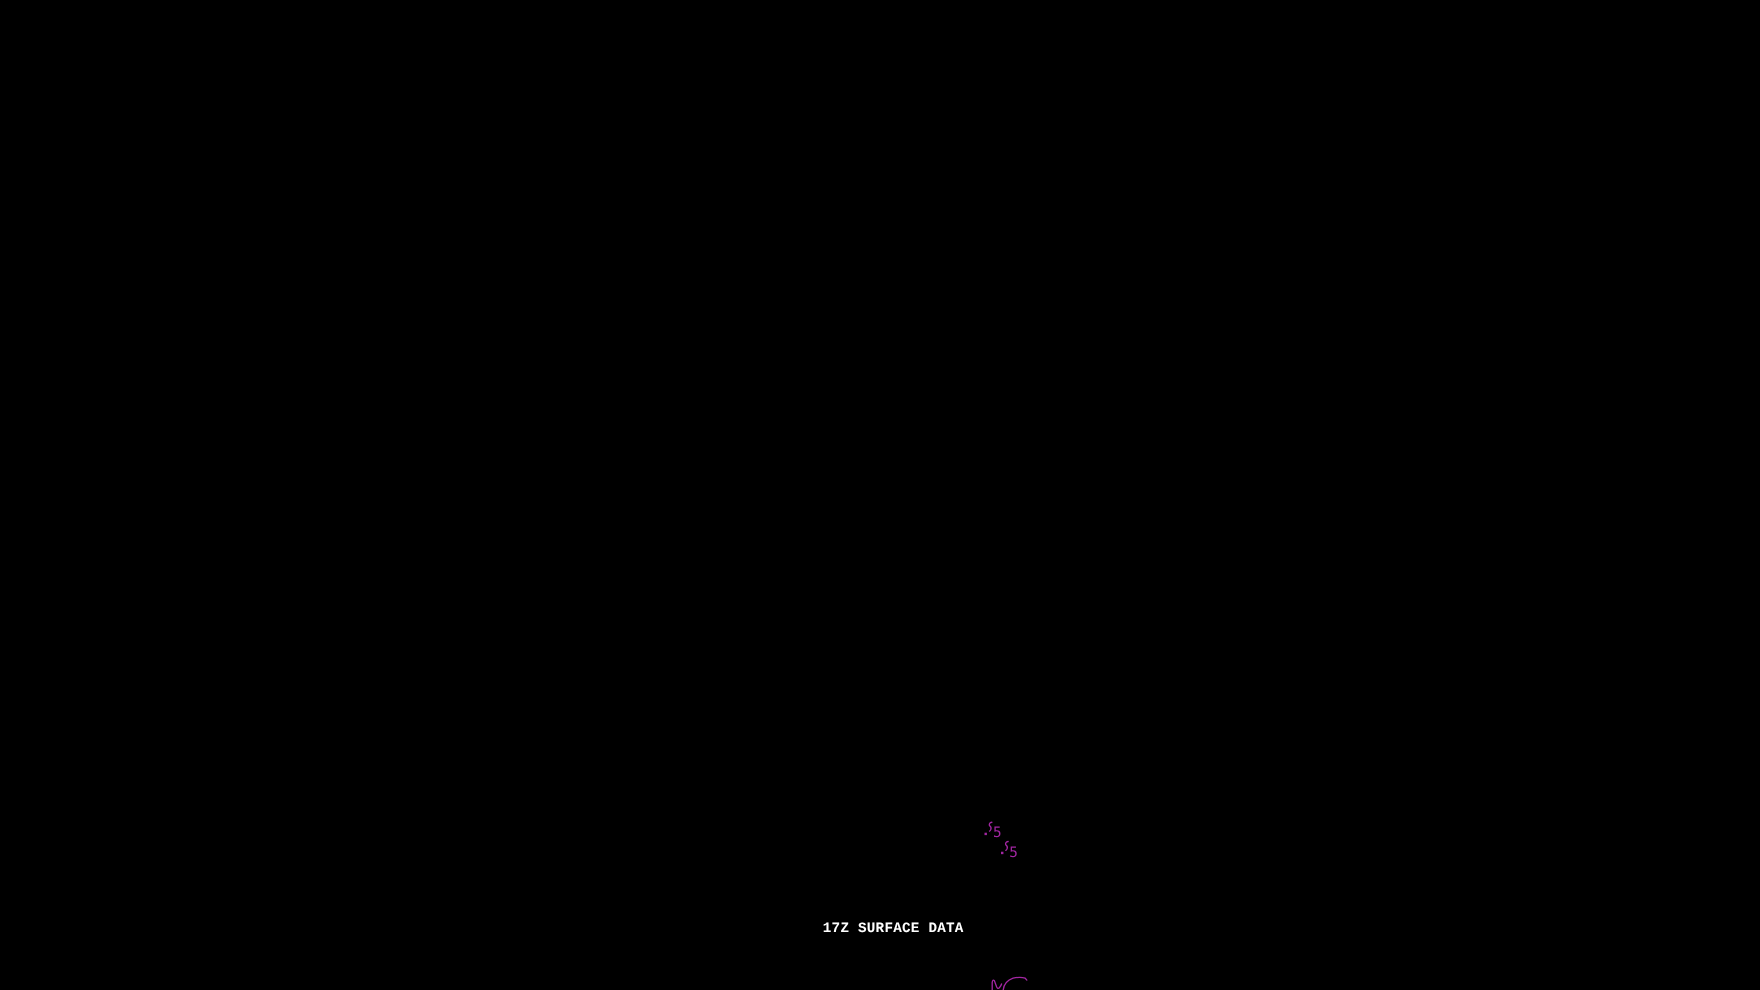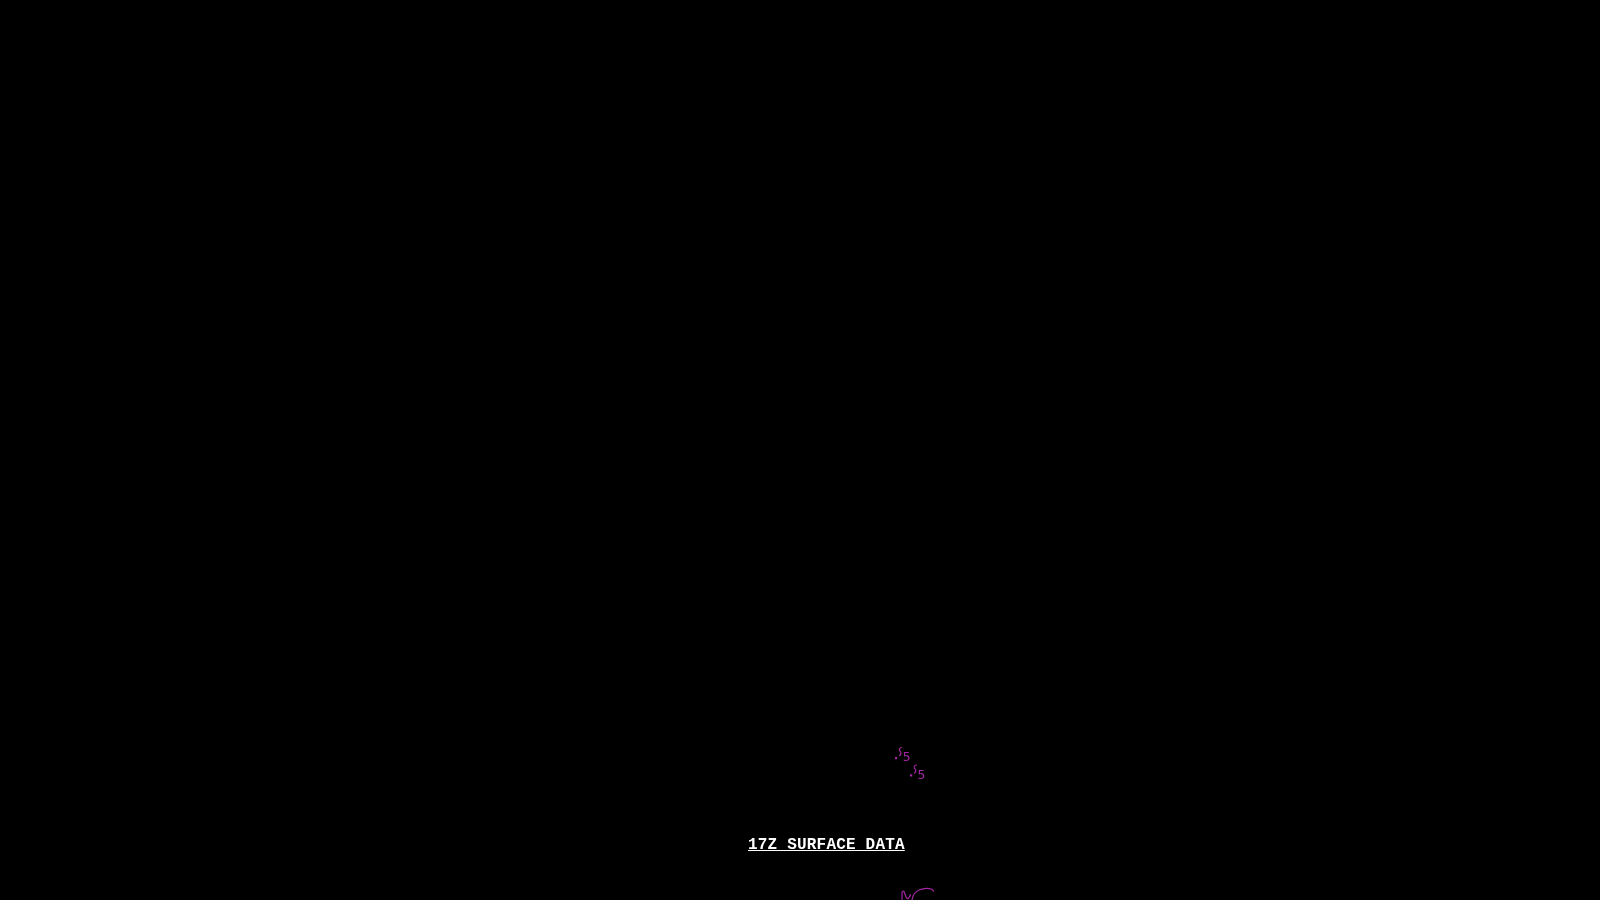--- a/index.html
+++ b/index.html
@@ -39,25 +39,24 @@
     font-size: 13px;
     fill: #A226A2;
   }
   
   .map-title {
     position: absolute;
     left: 748px;
     top: 836px;
     color: #FFFFFF;
     font-family: "Liberation Mono", monospace;
-    font-size: 16px;
+    font-size: 13px;
     font-weight: bold;
     letter-spacing: 0.2px;
     white-space: pre;
-    text-decoration: underline;
   }
 </style>
 </head>
 <body>
 
 <div class="screen">
 
   <svg class="plot-canvas" viewBox="0 0 1600 900">
 
     <g>

